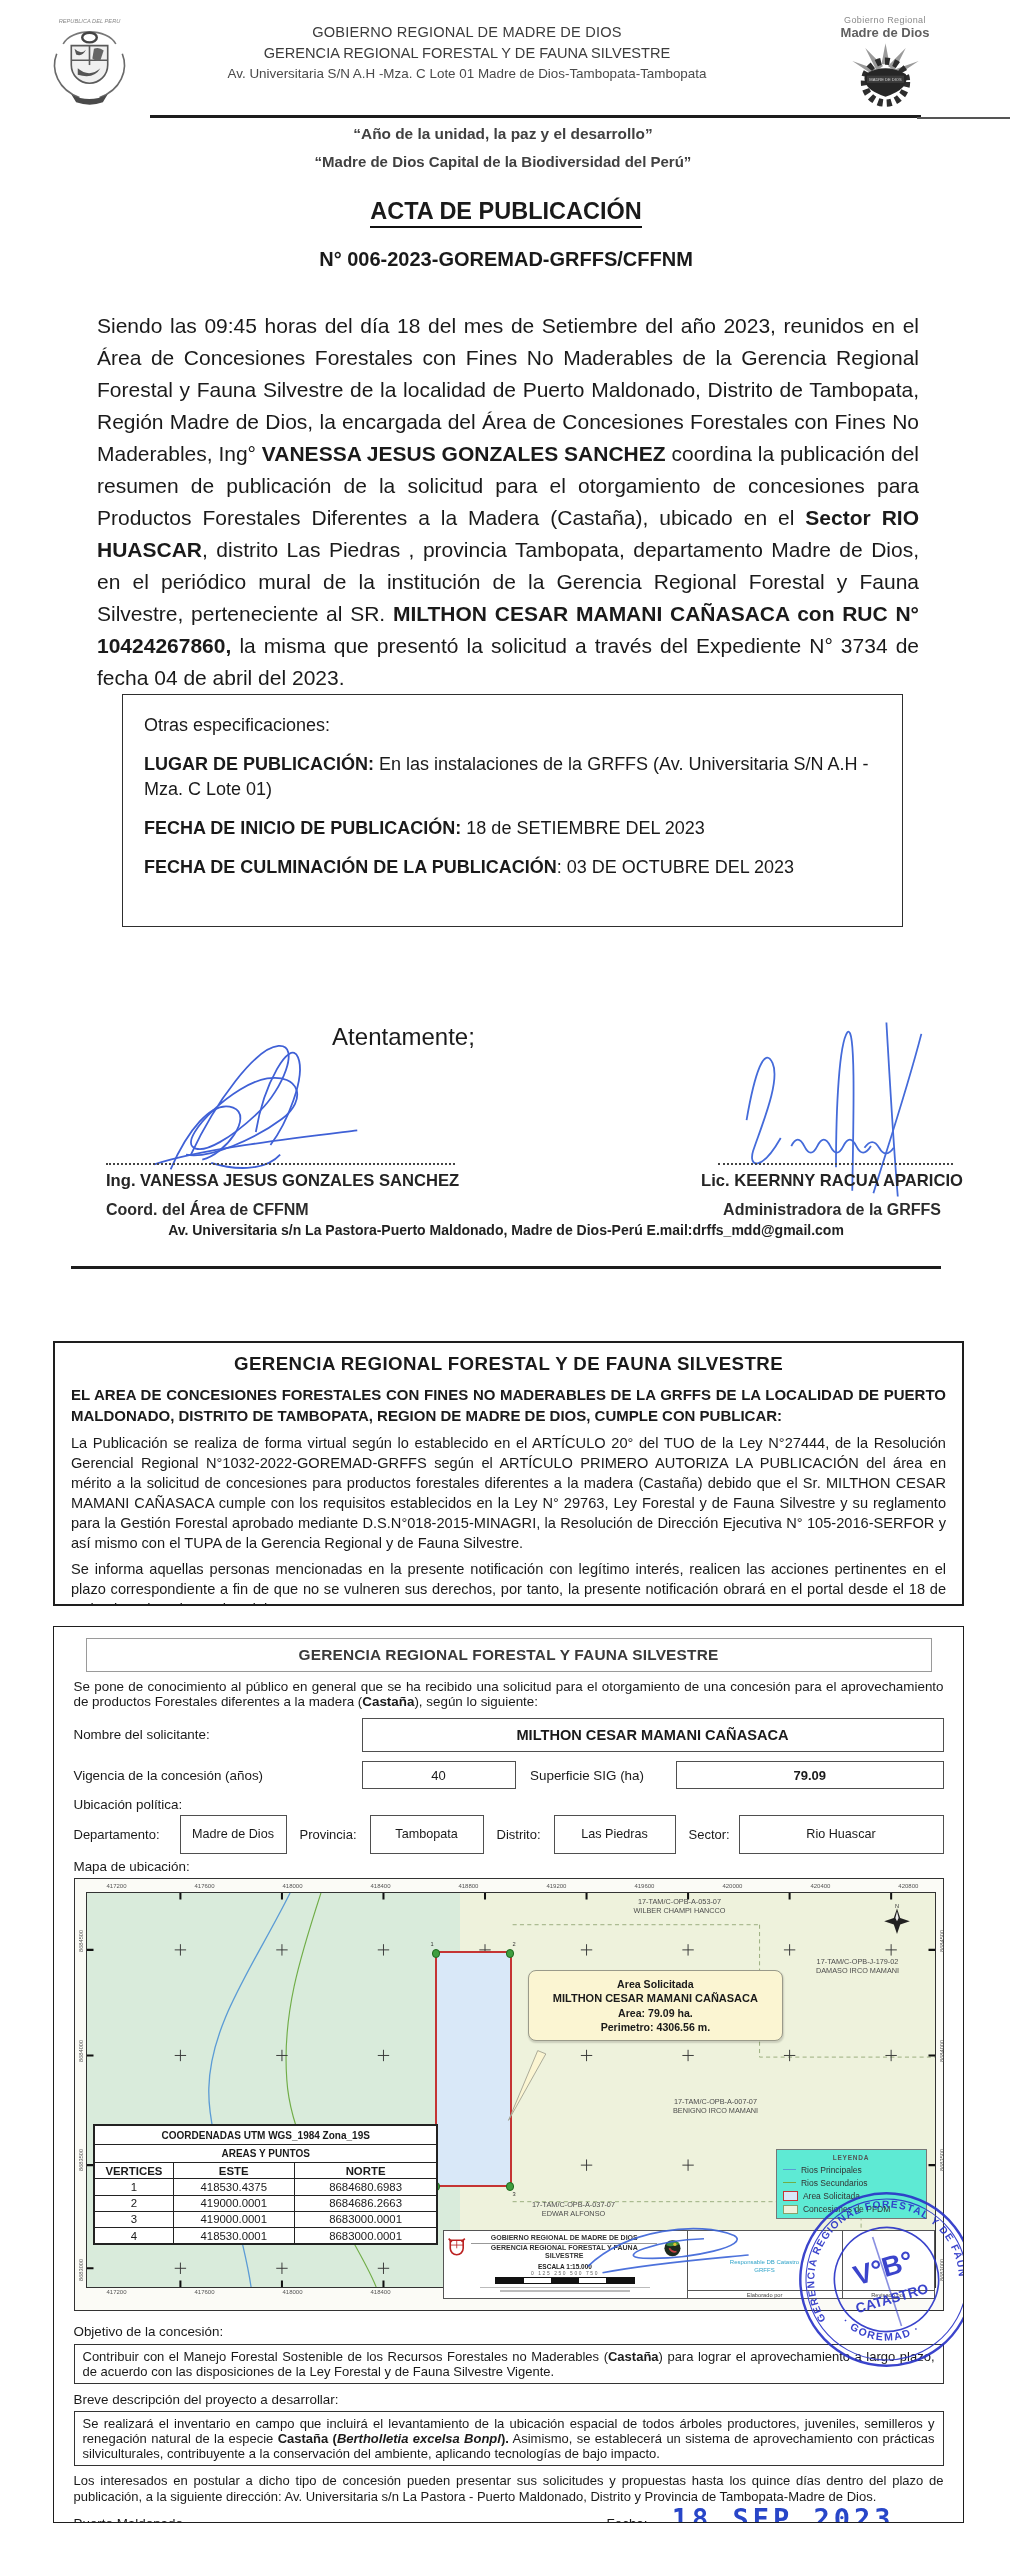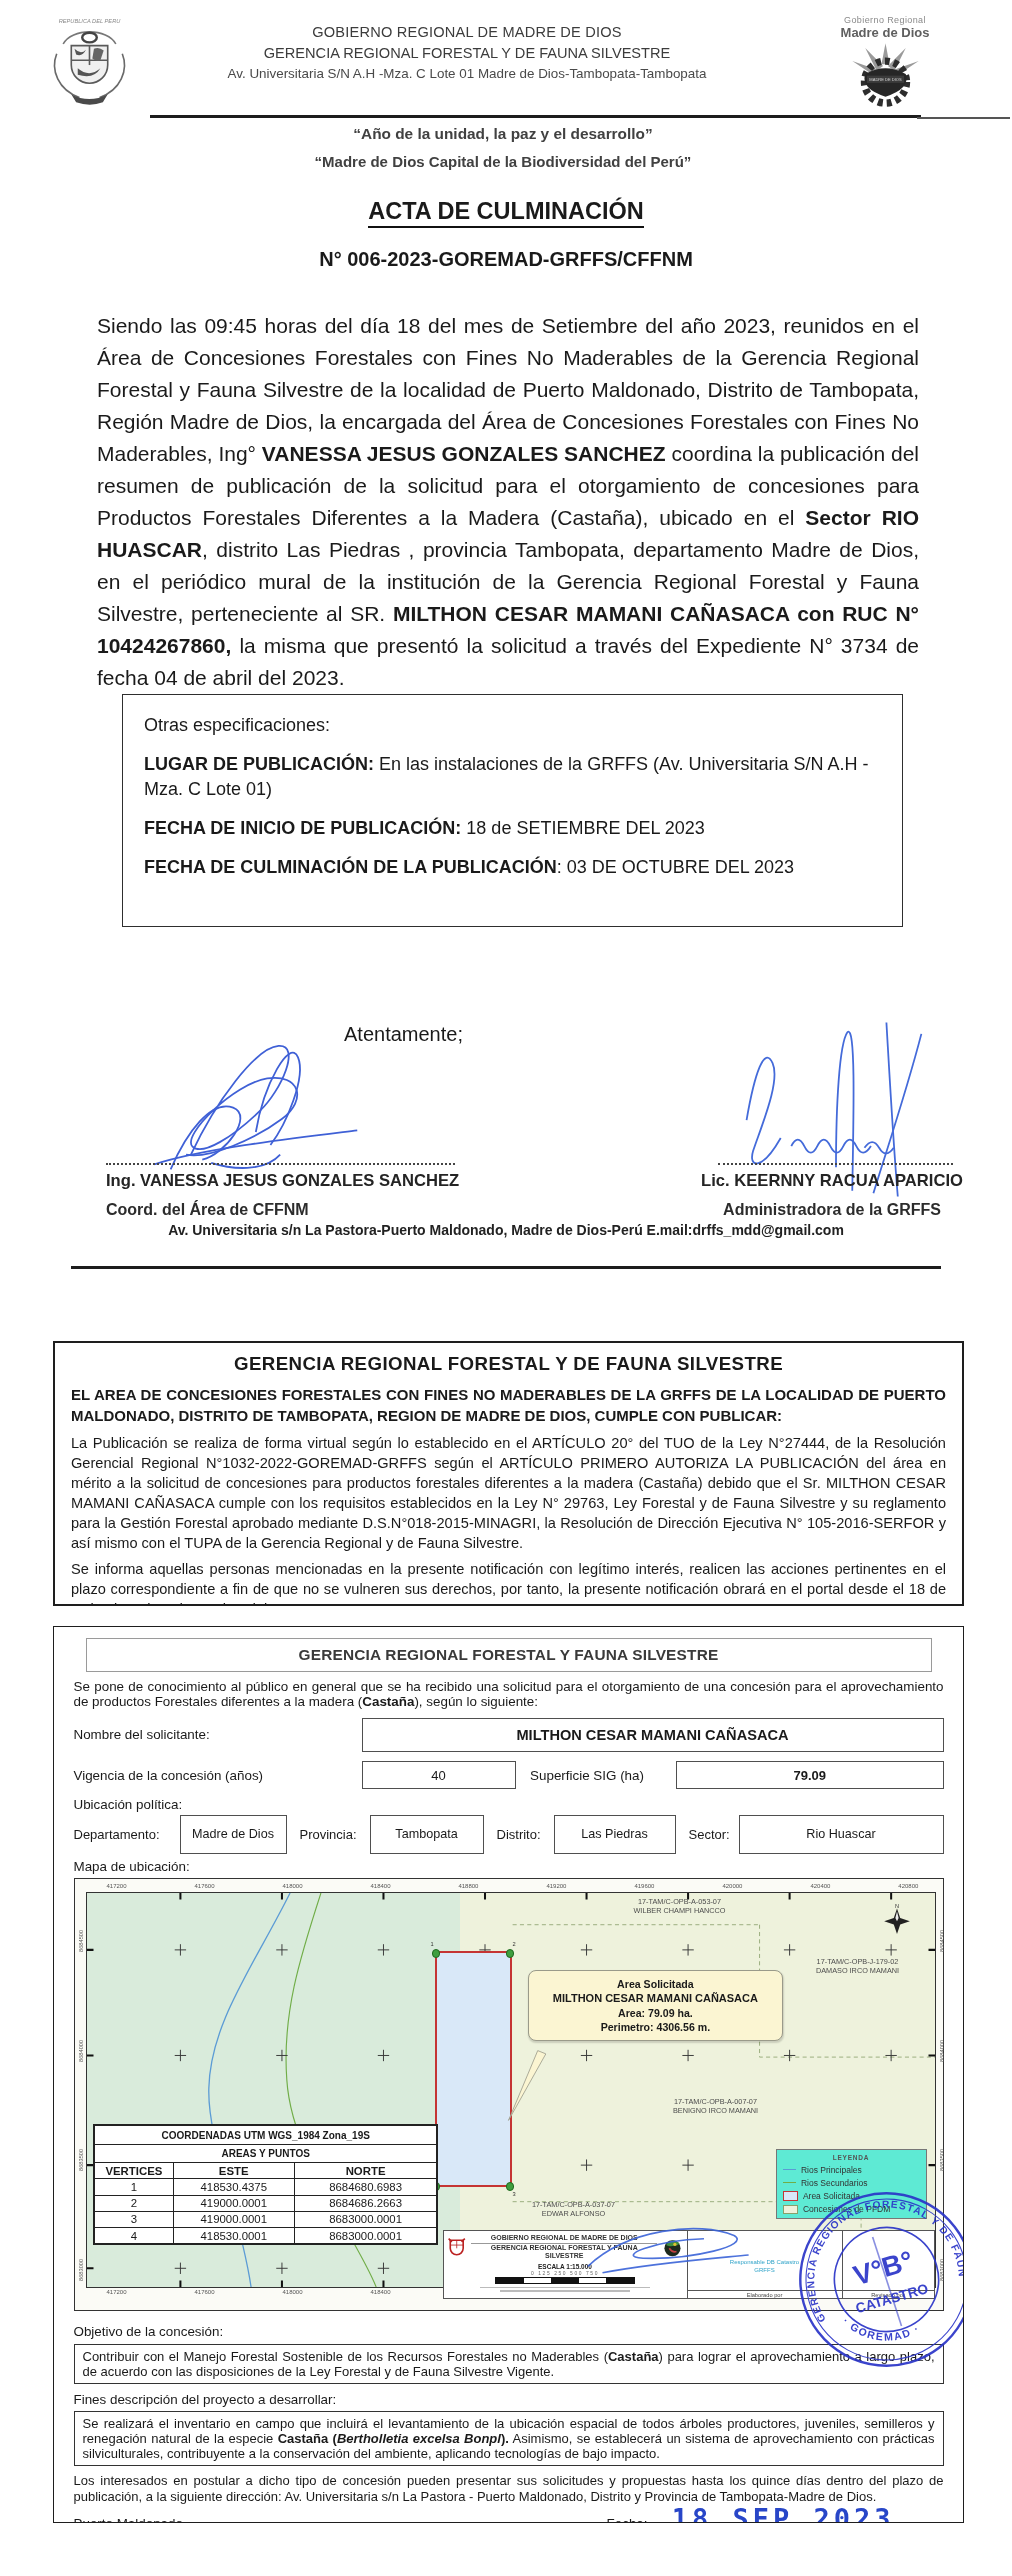--- a/index.html
+++ b/index.html
@@ -30,21 +30,21 @@
   .acta-num{left:0;top:248px;width:1012px;text-align:center;font-size:20px;font-weight:bold;}
   .acta-body{left:97px;top:289px;width:822px;font-size:21px;line-height:32px;text-align:justify;}
 
   
   .specs{left:122px;top:694px;width:781px;height:233px;border:1.6px solid #2e2e2e;
          padding:16px 21px;box-sizing:border-box;font-size:18px;}
   .specs .line{margin-top:14px;line-height:25px;}
   .specs .line:first-child{margin-top:1.6px;}
 
   
-  .atent{left:0;top:1023px;width:807px;text-align:center;font-size:20px;}
+  .atent{left:0;top:1023px;width:807px;text-align:center;font-size:24px;}
   .signame{font-size:16.6px;font-weight:bold;color:#242424;}
   .sigtitle{font-size:16px;font-weight:bold;color:#2c2c2c;margin-top:5.7px;}
   .dotline{border-bottom:2px dotted #444;height:0;}
   .foot-rule{left:71px;top:1266px;width:870px;height:3.2px;background:#1d1d1d;}
   .foot-text{left:0;top:1222px;width:1012px;text-align:center;font-size:14px;font-weight:bold;color:#222;}
 
   
   .boxA{left:53px;top:1341px;width:911px;height:265px;border:2px solid #1e1e1e;
         box-sizing:border-box;padding:9.7px 16px;overflow:hidden;}
   .boxA .title{text-align:center;font-size:18.7px;font-weight:bold;letter-spacing:0.4px;}
@@ -179,21 +179,21 @@
       <text x="55" y="51" text-anchor="middle" font-size="5" fill="#d8d8d8">MADRE DE DIOS</text>
     </svg>
   </div>
 
   <div class="abs hdr-rule"></div>
   <div class="abs hdr-rule2"></div>
   <div class="abs quote q1">“Año de la unidad, la paz y el desarrollo”</div>
   <div class="abs quote q2">“Madre de Dios Capital de la Biodiversidad del Perú”</div>
 
   <div class="abs acta-title">
-    <span>ACTA DE CULMINACIÓN</span>
+    <span>ACTA DE PUBLICACIÓN</span>
   </div>
   <div class="abs acta-num">N° 006-2023-GOREMAD-GRFFS/CFFNM</div>
 
   <p class="abs acta-body"><span>Siendo las 09:45 horas del día 18 del mes de Setiembre del año 2023, reunidos en el Área de Concesiones Forestales con Fines No Maderables de la Gerencia Regional Forestal y Fauna Silvestre de la localidad de Puerto Maldonado, Distrito de Tambopata, Región Madre de Dios, la encargada del Área de Concesiones Forestales con Fines No Maderables, Ing° </span><b>VANESSA JESUS GONZALES SANCHEZ</b><span> coordina la publicación del resumen de publicación de la solicitud para el otorgamiento de concesiones para Productos Forestales Diferentes a la Madera (Castaña), ubicado en el </span><b>Sector RIO HUASCAR</b><span>,  distrito Las Piedras , provincia Tambopata, departamento Madre de Dios, en el periódico mural de la institución de la Gerencia Regional Forestal y Fauna Silvestre, perteneciente al SR. </span><b>MILTHON CESAR MAMANI CAÑASACA con RUC N° 10424267860,</b><span> la misma que presentó la solicitud a través del Expediente N° 3734 de fecha 04 de abril del 2023.</span></p>
 
   <div class="abs specs">
     <div class="line">Otras especificaciones:</div>
     <div class="line">
       <b>LUGAR DE PUBLICACIÓN:</b><span> En las instalaciones de la GRFFS (Av. Universitaria S/N A.H - Mza. C Lote 01)</span>
     </div>
@@ -529,21 +529,21 @@
           <text x="115" y="112" text-anchor="middle" font-size="34" font-weight="bold" fill="#2b35c8" stroke="none">V°B°</text>
           <text x="115" y="145" text-anchor="middle" font-size="17" font-weight="bold" fill="#2b35c8" stroke="none">CATASTRO</text>
           <line x1="113" y1="60" x2="117" y2="175" stroke-width="2" opacity=".6"></line>
         </g>
       </svg>
     </div>
 
     <div class="obj-lbl">Objetivo de la concesión:</div>
     <div class="obj-box"><span>Contribuir con el Manejo Forestal Sostenible de los Recursos Forestales no Maderables (</span><b>Castaña</b><span>) para lograr el aprovechamiento a largo plazo, de acuerdo con las disposiciones de la Ley Forestal y de Fauna Silvestre Vigente.</span></div>
 
-    <div class="brev-lbl">Fines descripción del proyecto a desarrollar:</div>
+    <div class="brev-lbl">Breve descripción del proyecto a desarrollar:</div>
     <div class="brev-box"><span>Se realizará el inventario en campo que incluirá el levantamiento de la ubicación espacial de todos árboles productores, juveniles, semilleros y renegación natural de la especie </span><b>Castaña (</b><span class="bi">Bertholletia excelsa Bonpl</span><b>).</b><span> Asimismo, se establecerá un sistema de aprovechamiento con prácticas silviculturales, contribuyente a la conservación del ambiente, aplicando tecnologías de bajo impacto.</span></div>
 
     <div class="closing">Los interesados en postular a dicho tipo de concesión pueden presentar sus solicitudes y propuestas hasta los quince días dentro del plazo de publicación, a la siguiente dirección: Av. Universitaria s/n La Pastora - Puerto Maldonado, Distrito y Provincia de Tambopata-Madre de Dios.</div>
 
     <div class="place-row">
       <span class="uline">Puerto Maldonado,</span>
       <span style="flex:1;"></span>
       <span class="uline" style="margin-right:3.2px;">Fecha:</span>
       <span class="datestamp">18 SEP 2023</span>
       <span style="width:49px;"></span>

